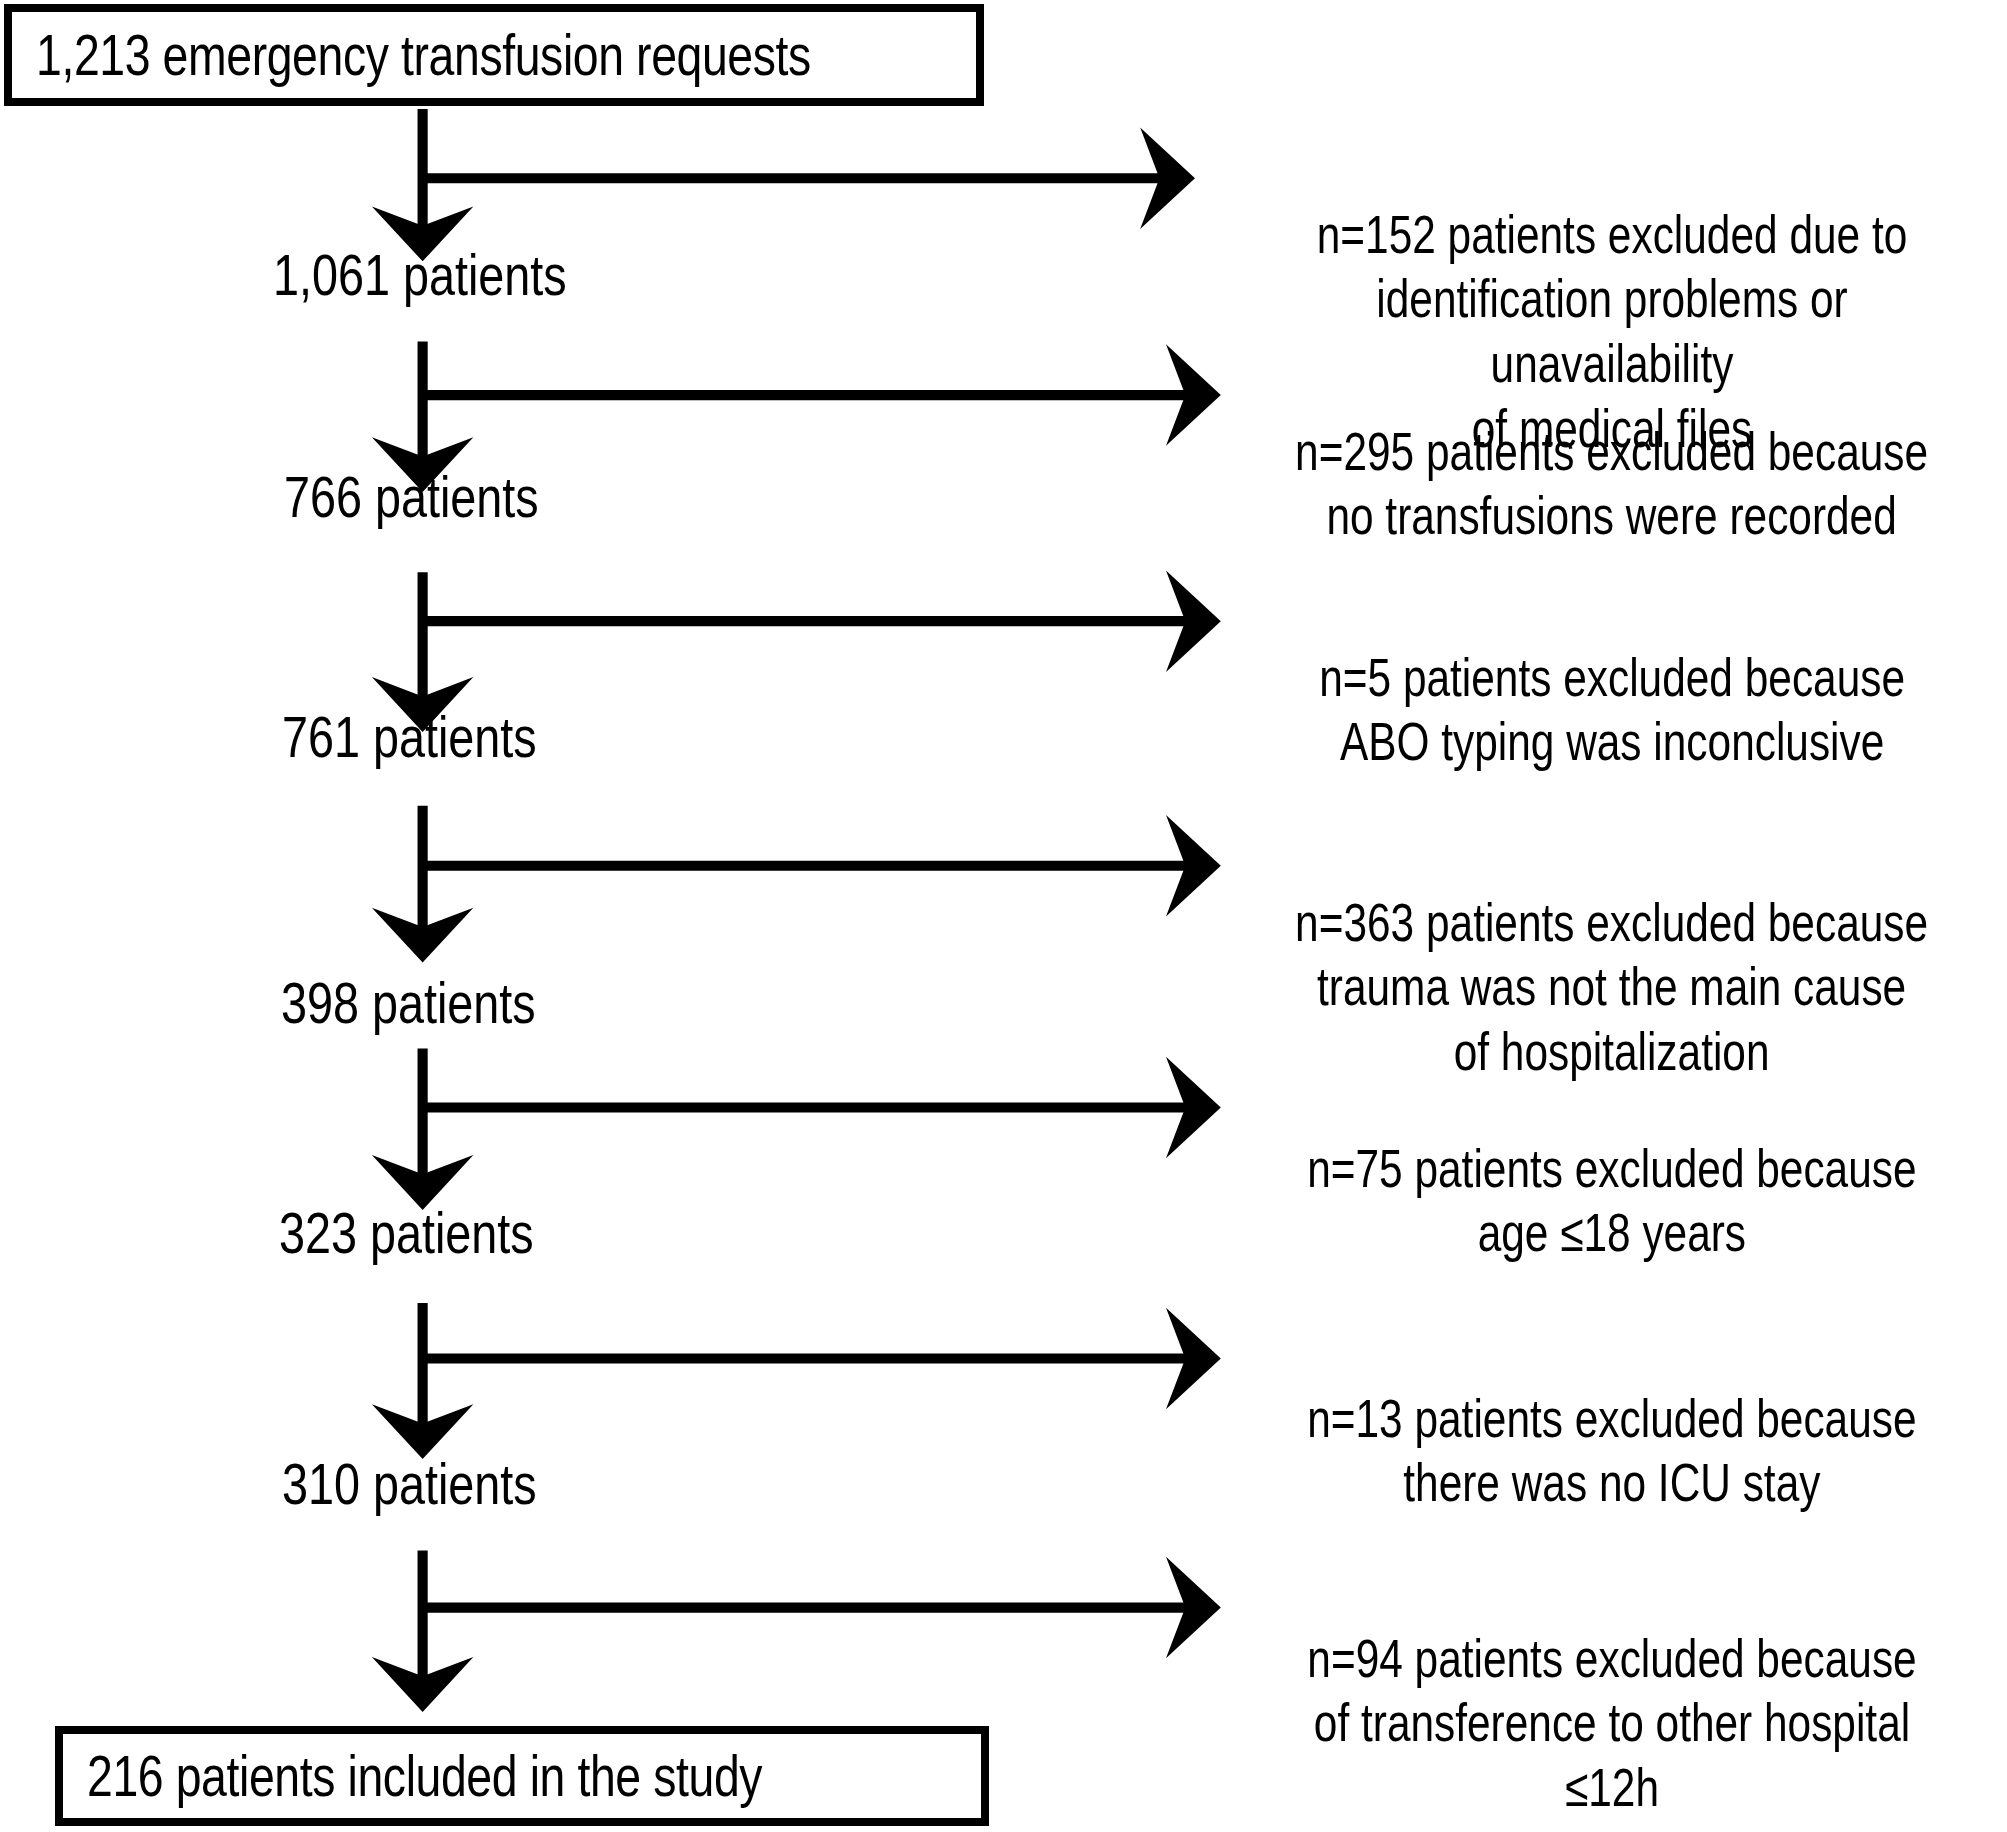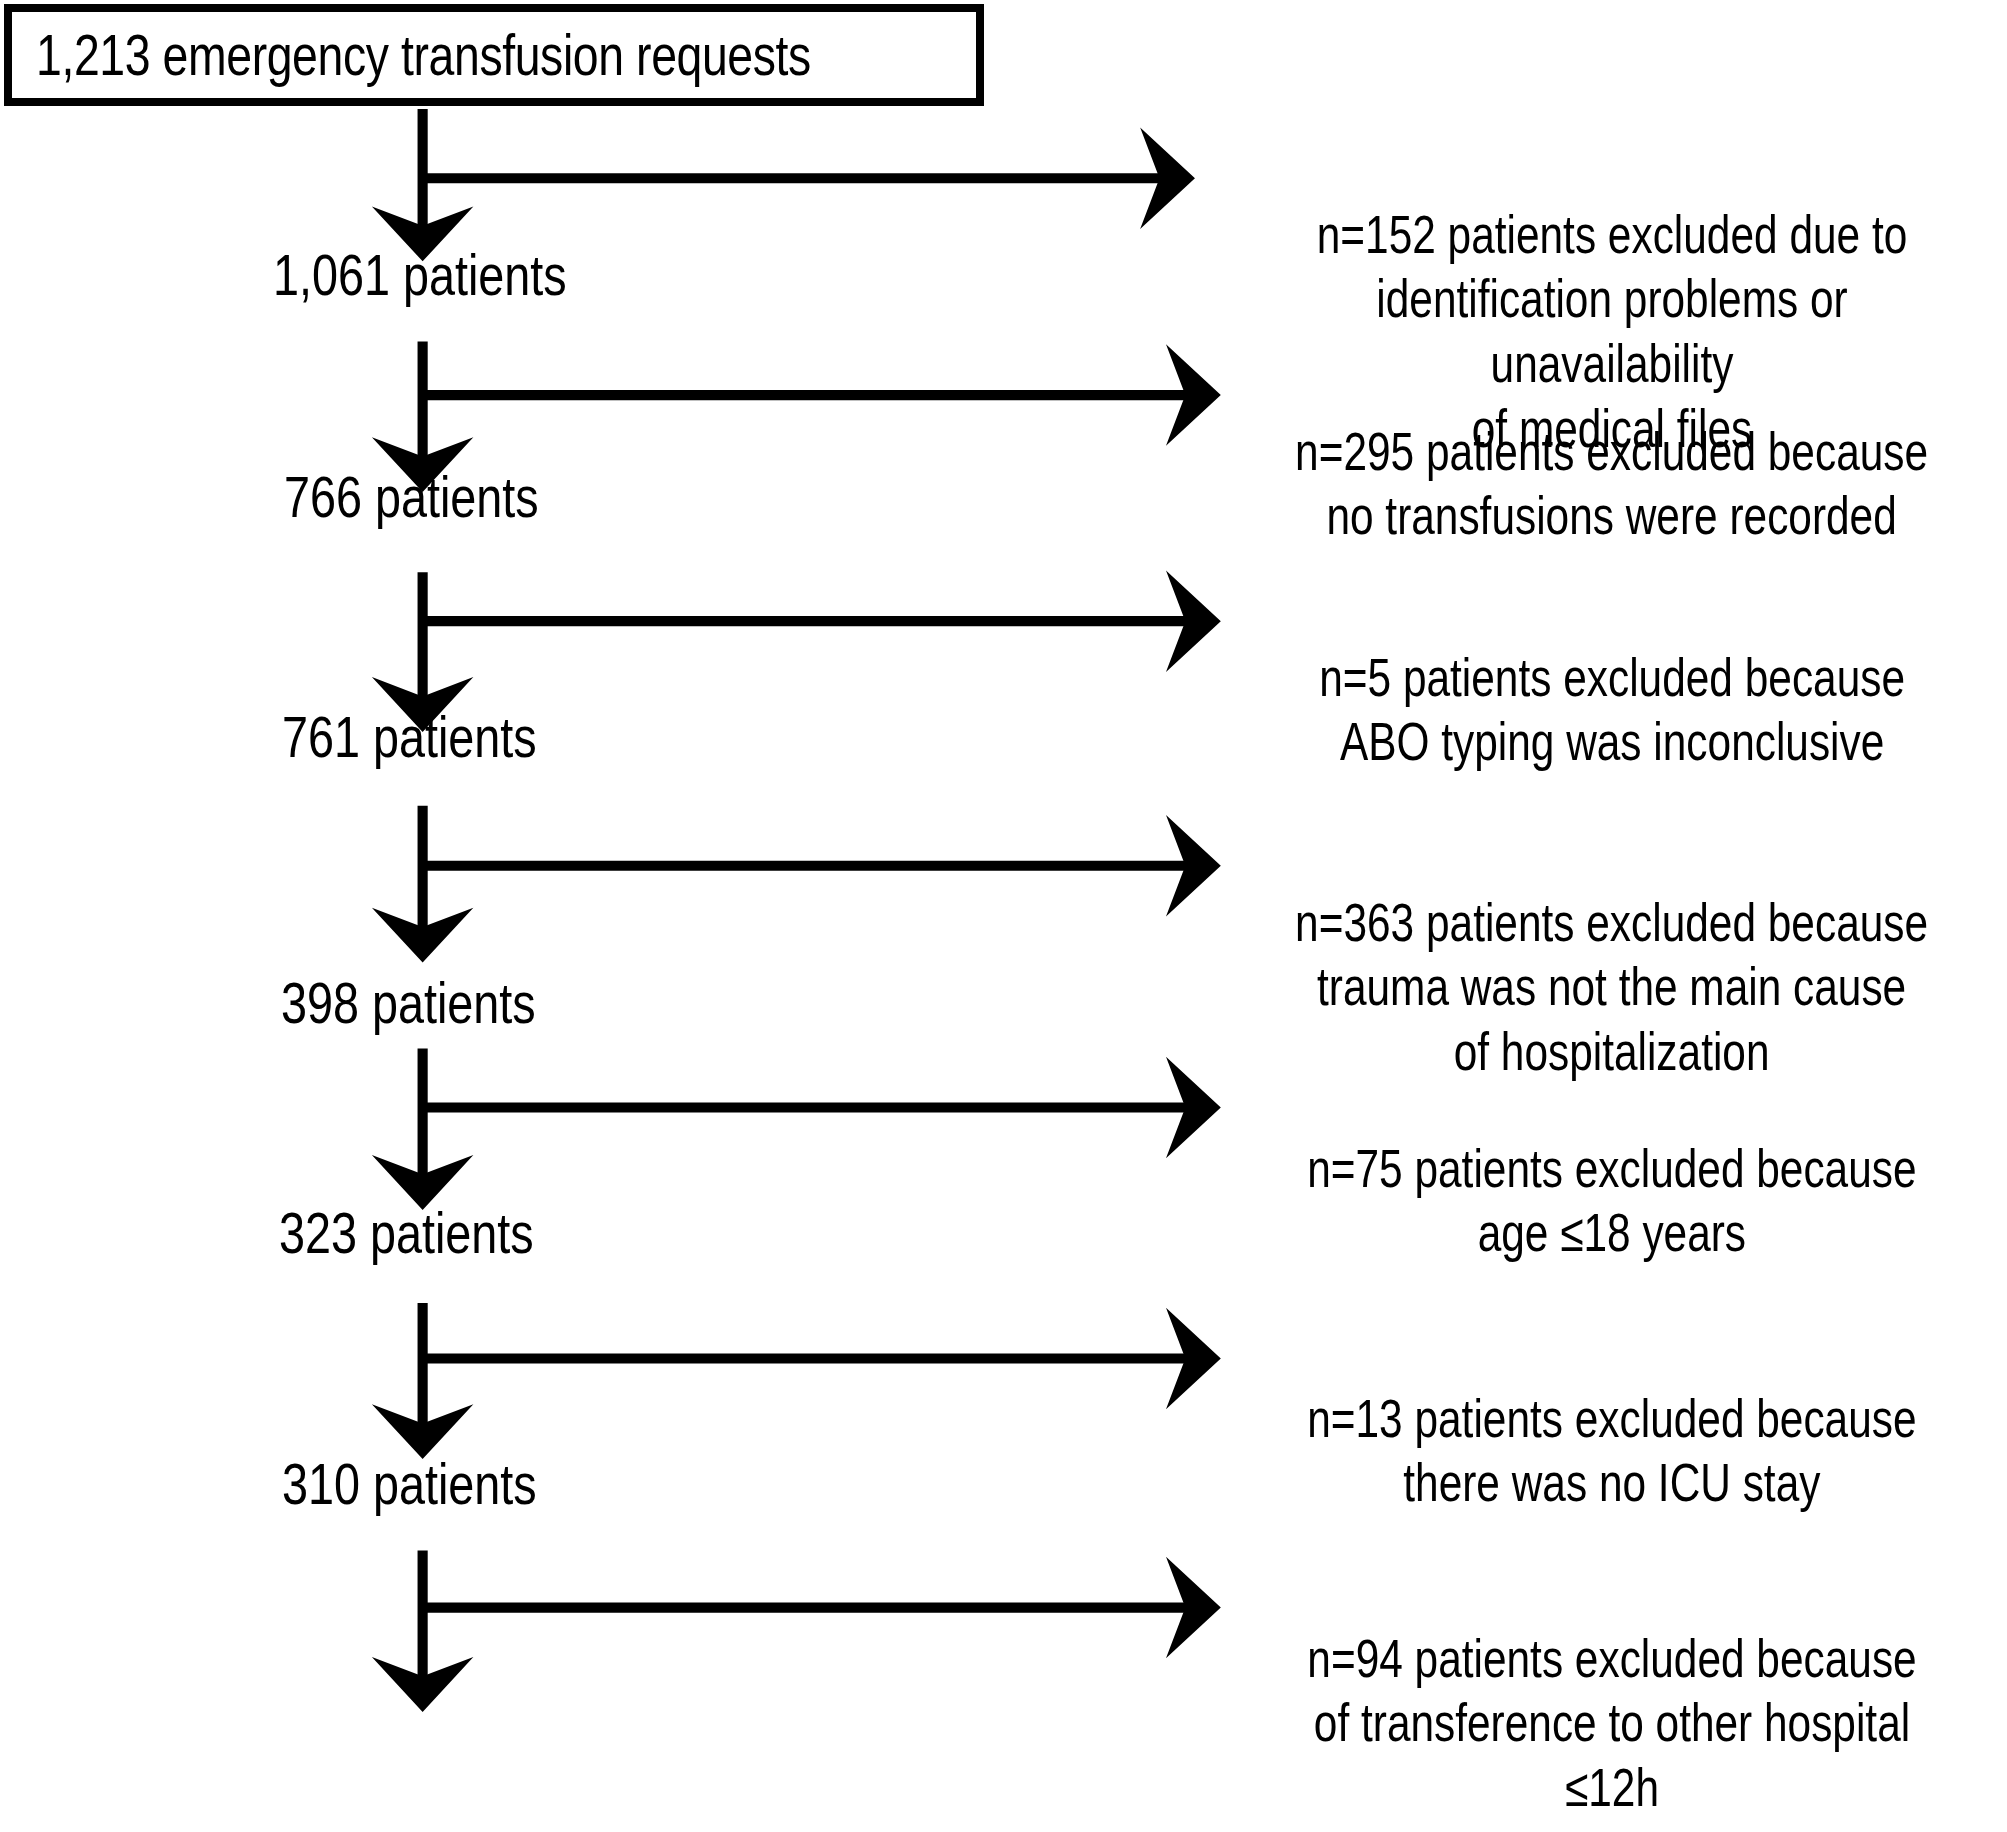--- a/index.html
+++ b/index.html
@@ -175,15 +175,18 @@
     <span class="ex-inner">n=13 patients excluded because
 there was no ICU stay</span>
   </div>
 
   <div class="exclusion" style="left:1215px; top:1562px; width:794px;">
     <span class="ex-inner">n=94 patients excluded because
 of transference to other hospital ≤12h
 after admission</span>
   </div>
 
+  <div class="node-box" id="box-bottom">
+    <span class="node-text">216 patients included in the study</span>
+  </div>
 
 </div>
 
 
 </body></html>

